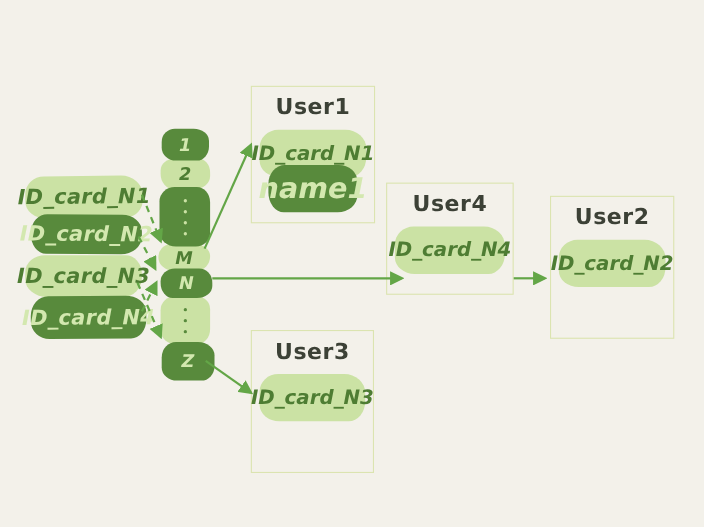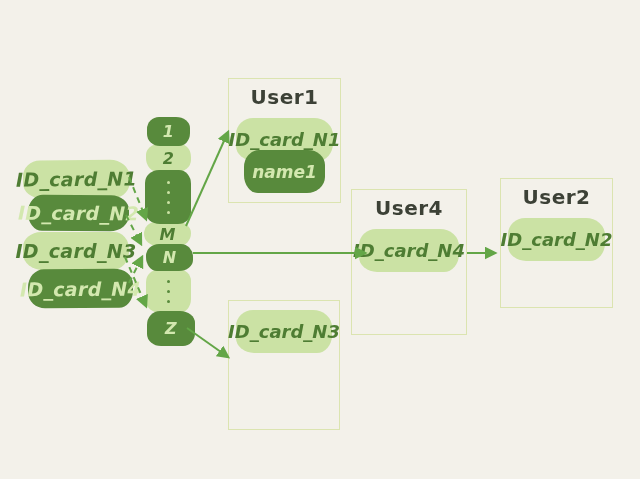--- a/index.html
+++ b/index.html
@@ -54,21 +54,21 @@
   .light .dot { background: #588a3c; }
 
   
   .user-box {
     position: absolute;
     border: 1px solid #dbe4b0;
     background: transparent;
     z-index: 3;
   }
   .user-0 { left: 228px; top: 63px;  width: 113px; height: 125px; margin-top: 15px; }
-  .user-1 { left: 351px; top: 189px; width: 116px; height: 146px; }
+  .user-1 { left: 351px; top: 166px; width: 116px; height: 102px; }
   .user-2 { left: 500px; top: 178px; width: 113px; height: 130px; }
   .user-3 { left: 228px; top: 300px; width: 112px; height: 130px; }
 
   .user-title {
     margin-top: 6px; text-align: center;
     font-size: 20px; font-weight: bold; color: #3c4136;
     letter-spacing: 0.5px;
   }
   .user-pill {
     position: relative;
@@ -78,21 +78,21 @@
   .user-idpill {
     margin: 9px auto 0; width: calc(100% - 14px); height: 43px;
     background: #cbe2a4; color: #4e7d33;
     font-size: 18px;
     border-radius: 17px 19px 15px 18px / 16px 17px 18px 15px;
     z-index: 1;
   }
   .user-namepill {
     margin: -11px auto 0; width: calc(100% - 30px); height: 43px;
     background: #588a3c; color: #d3e8af;
-    font-size: 17px;
+    font-size: 26px;
     border-radius: 15px 17px 18px 14px / 17px 15px 16px 18px;
     z-index: 2;
   }
 </style>
 </head>
 <body>
 
 <div class="canvas">
 
   <svg class="arrows" id="edges-svg">
@@ -147,16 +147,17 @@
     <div class="user-title">User4</div>
     <div class="user-pill user-idpill">ID_card_N4</div>
   </div>
 
   <div class="user-box user-2">
     <div class="user-title">User2</div>
     <div class="user-pill user-idpill">ID_card_N2</div>
   </div>
 
   <div class="user-box user-3">
+    <div class="user-title">User3</div>
     <div class="user-pill user-idpill">ID_card_N3</div>
   </div>
 
 </div>
 
 </body></html>

